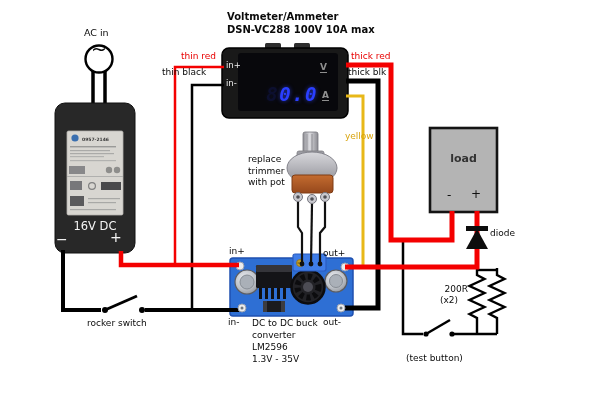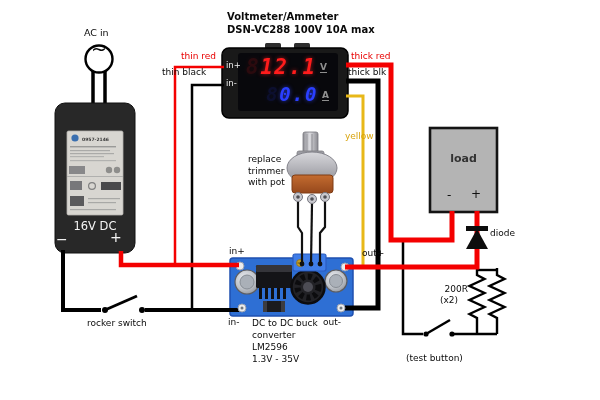--- a/index.html
+++ b/index.html
@@ -194,21 +194,20 @@
 <div class="lbl" style="left:84px;top:27px;font-size:9.5px;">AC in</div>
 <div class="lbl" style="left:90px;top:44px;width:18px;text-align:center;font-size:19px;font-weight:400;">~</div>
 <div class="lbl" style="left:82px;top:134px;font-size:4.5px;color:#3a3a3a;font-weight:600;">0957-2146</div>
 <div class="lbl wht" style="left:60px;top:221px;width:70px;text-align:center;font-size:11.5px;">16V DC</div>
 <div class="lbl wht" style="left:56px;top:234px;font-size:14px;">−</div>
 <div class="lbl wht" style="left:110px;top:232px;font-size:14px;">+</div>
 
 <div class="lbl" style="left:226px;top:60px;font-size:8.5px;color:#f0f0f0;">in+</div>
 <div class="lbl" style="left:226px;top:78px;font-size:8.5px;color:#f0f0f0;">in-</div>
 
-<div class="seg volts"><span class="ghost">8</span><span>12.1</span></div>
 <div class="seg amps"><span class="ghost">8</span><span>0.0</span></div>
 <div class="unit" style="left:320px;top:62px;">V</div>
 <div class="unit" style="left:322px;top:90px;">A</div>
 
 <div class="lbl red" style="left:164px;top:51px;width:52px;text-align:right;">thin red</div>
 <div class="lbl" style="left:146px;top:67px;width:76px;text-align:center;">thin black</div>
 <div class="lbl red" style="left:351px;top:51px;">thick red</div>
 <div class="lbl" style="left:348px;top:67px;">thick blk</div>
 <div class="lbl yel" style="left:345px;top:83px;">yellow</div>
 
@@ -225,21 +224,21 @@
 <div class="lbl" style="left:490px;top:228px;">diode</div>
 
 <div class="lbl" style="left:428px;top:284px;width:40px;text-align:right;">200R</div>
 <div class="lbl" style="left:434px;top:295px;width:30px;text-align:center;">(x2)</div>
 
 <div class="lbl" style="left:406px;top:353px;">(test button)</div>
 
 <div class="lbl" style="left:87px;top:318px;">rocker switch</div>
 
 <div class="lbl" style="left:229px;top:246px;">in+</div>
-<div class="lbl" style="left:323px;top:248px;margin-left:39px;">out+</div>
+<div class="lbl" style="left:323px;top:248px;">out+</div>
 <div class="lbl" style="left:228px;top:317px;">in-</div>
 <div class="lbl" style="left:323px;top:317px;">out-</div>
 
 <div class="lbl" style="left:252px;top:317px;line-height:12px;">
   <span class="blk">DC to DC buck</span>
   <span class="blk">converter</span>
   <span class="blk">LM2596</span>
   <span class="blk">1.3V - 35V</span>
 </div>
 

